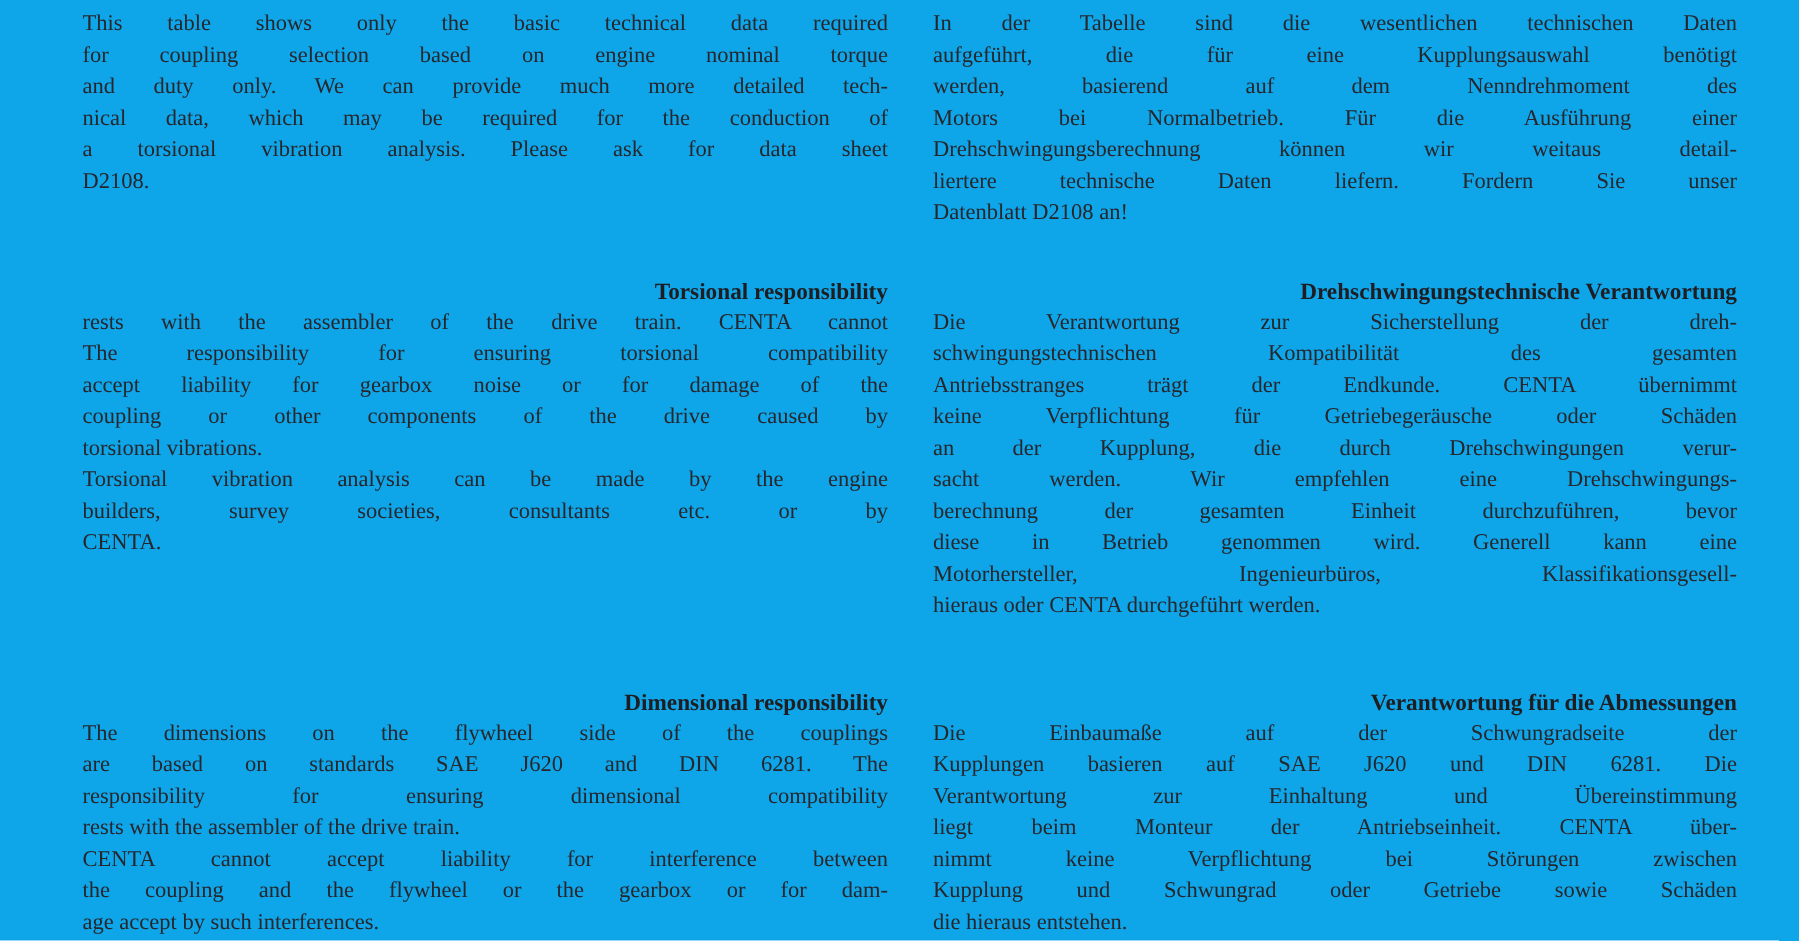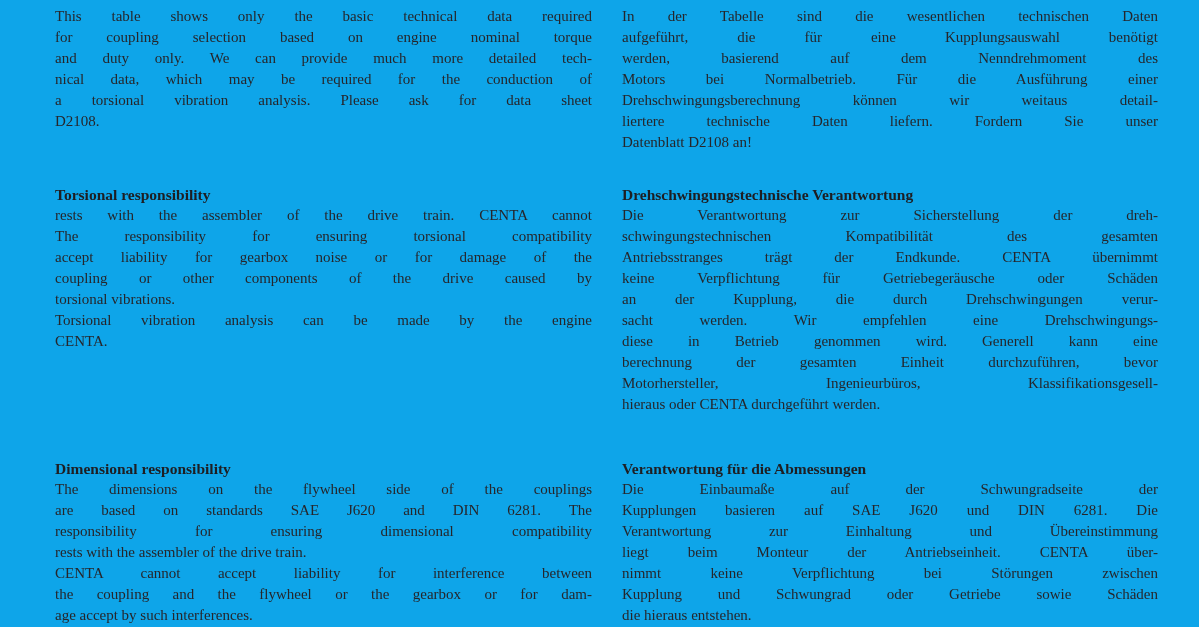--- a/index.html
+++ b/index.html
@@ -28,21 +28,21 @@
   .block { position: absolute; left: 0; right: 0; }
   .block-1 { top: 6px; }
   .block-2 { top: 184px; }
   .block-3 { top: 458px; }
   h2.heading {
     margin: 0;
     font-size: 15.5px;
     line-height: 21px;
     font-weight: bold;
     color: #1e1e22;
-    text-align: left;
+    text-align: right;
   }
   .para { margin: 0; }
   .line {
     text-align: justify;
     text-align-last: justify;
     white-space: normal;
     overflow: hidden;
   }
   .line.last {
     text-align-last: left;
@@ -69,20 +69,21 @@
       <h2 class="heading">Torsional responsibility</h2>
       <div class="para">
           <div class="line">rests with the assembler of the drive train. CENTA cannot</div>
           <div class="line">The responsibility for ensuring torsional compatibility</div>
           <div class="line">accept liability for gearbox noise or for damage of the</div>
           <div class="line">coupling or other components of the drive caused by</div>
           <div class="line last">torsional vibrations.</div>
         </div>
       <div class="para">
           <div class="line">Torsional vibration analysis can be made by the engine</div>
+          <div class="line">builders, survey societies, consultants etc. or by</div>
           <div class="line last">CENTA.</div>
         </div>
     </section>
 
     <section class="block block-3">
       <h2 class="heading">Dimensional responsibility</h2>
       <div class="para">
           <div class="line">The dimensions on the flywheel side of the couplings</div>
           <div class="line">are based on standards SAE J620 and DIN 6281. The</div>
           <div class="line">responsibility for ensuring dimensional compatibility</div>
@@ -111,22 +112,22 @@
 
     <section class="block block-2">
       <h2 class="heading">Drehschwingungstechnische Verantwortung</h2>
       <div class="para">
           <div class="line">Die Verantwortung zur Sicherstellung der dreh-</div>
           <div class="line">schwingungstechnischen Kompatibilität des gesamten</div>
           <div class="line">Antriebsstranges trägt der Endkunde. CENTA übernimmt</div>
           <div class="line">keine Verpflichtung für Getriebegeräusche oder Schäden</div>
           <div class="line">an der Kupplung, die durch Drehschwingungen verur-</div>
           <div class="line">sacht werden. Wir empfehlen eine Drehschwingungs-</div>
+          <div class="line">berechnung der gesamten Einheit durchzuführen, bevor</div>
           <div class="line">diese in Betrieb genommen wird. Generell kann eine</div>
-          <div class="line">berechnung der gesamten Einheit durchzuführen, bevor</div>
           <div class="line">Motorhersteller, Ingenieurbüros, Klassifikationsgesell-</div>
           <div class="line last">hieraus oder CENTA durchgeführt werden.</div>
         </div>
     </section>
 
     <section class="block block-3">
       <h2 class="heading">Verantwortung für die Abmessungen</h2>
       <div class="para">
           <div class="line">Die Einbaumaße auf der Schwungradseite der</div>
           <div class="line">Kupplungen basieren auf SAE J620 und DIN 6281. Die</div>

